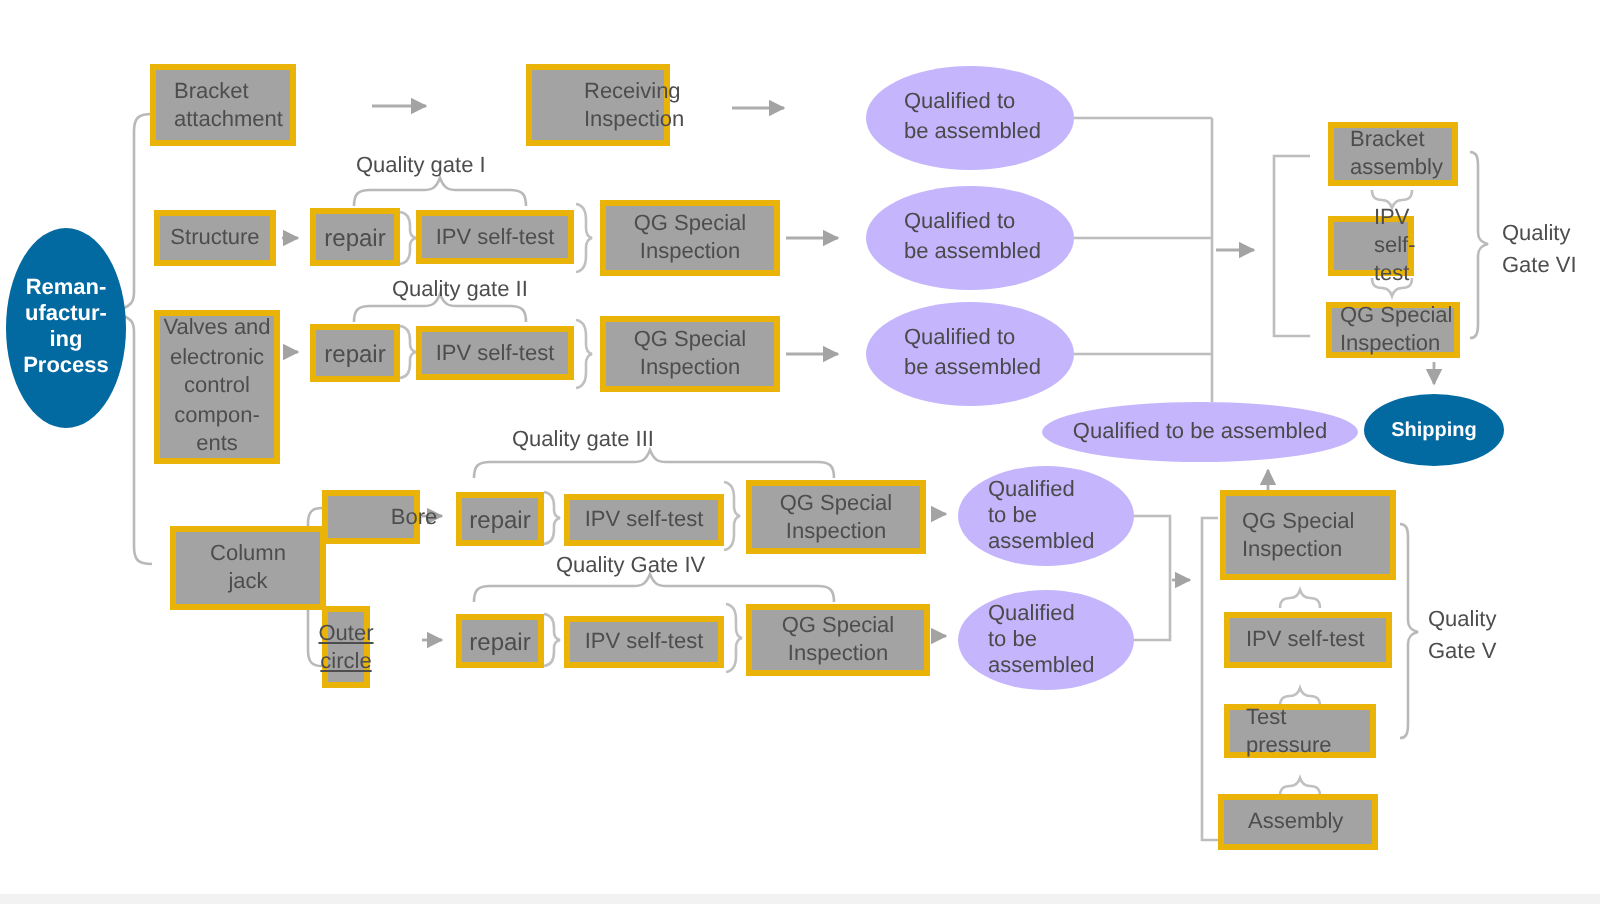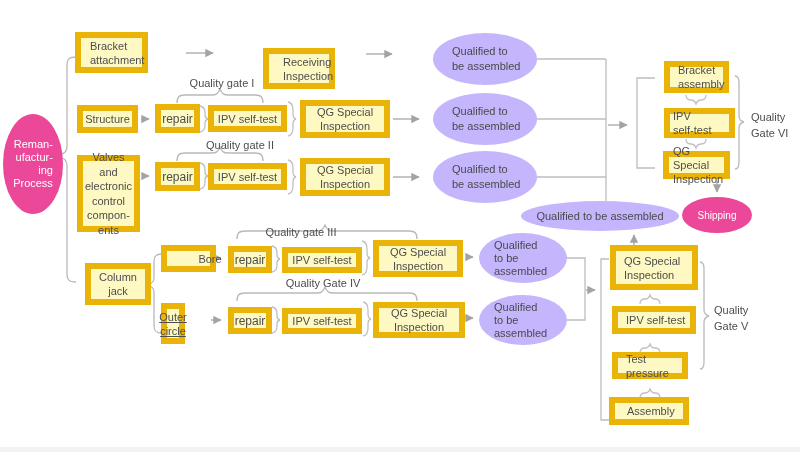--- a/index.html
+++ b/index.html
@@ -2,41 +2,41 @@
 <html><head>
 <meta charset="utf-8">
 <style>
   html,body{margin:0;padding:0;background:#ffffff;}
   #stage{
     position:relative;width:800px;height:452px;background:#ffffff;overflow:hidden;
     font-family:"Liberation Sans","DejaVu Sans",sans-serif;color:#4d4d4d;
   }
   #connectors{position:absolute;left:0;top:0;z-index:0;}
   .box{
-    position:absolute;box-sizing:border-box;background:#fef9c3;border:6px solid #eab308;
+    position:absolute;box-sizing:border-box;background:#a3a3a3;border:3px solid #eab308;
     display:flex;align-items:center;justify-content:center;text-align:center;
     font-size:11px;line-height:14px;white-space:pre-line;z-index:2;
   }
   .box.al{justify-content:flex-start;text-align:left;}
   .oval{
     position:absolute;box-sizing:border-box;background:#c4b5fd;border-radius:50%;
     display:flex;align-items:center;justify-content:center;text-align:center;
     font-size:11px;line-height:15px;white-space:pre-line;z-index:2;color:#4a4a4a;
   }
   .oval.al{justify-content:flex-start;text-align:left;}
   .oval-dark{
-    position:absolute;box-sizing:border-box;background:#ec4899;border-radius:50%;
-    display:flex;align-items:center;justify-content:center;text-align:right;
-    color:#ffffff;font-size:11px;line-height:13px;white-space:pre-line;z-index:2;
+    position:absolute;box-sizing:border-box;background:#0369a1;border-radius:50%;
+    display:flex;align-items:center;justify-content:center;text-align:center;
+    color:#ffffff;font-size:11px;line-height:13px;white-space:pre-line;z-index:2;font-weight:bold;
   }
   .label{
     position:absolute;font-size:11px;line-height:16px;white-space:pre-line;z-index:2;
     color:#4d4d4d;
   }
-  .label.ctr{text-align:center;}
+  .label.ctr{text-align:left;}
   .tight{line-height:13px;}
   #bottom-band{position:absolute;left:0;top:447px;width:800px;height:5px;background:#f2f2f2;z-index:1;}
 </style>
 </head>
 <body>
 
 <div id="stage">
 
   <svg id="connectors" width="800" height="452" viewBox="0 0 800 452">
     <defs>
@@ -110,48 +110,48 @@
 Process</div>
 
   <div class="box al" style="left:75px;top:32px;width:73px;height:41px;padding-left:9px;">Bracket
 attachment</div>
   <div class="box" style="left:77px;top:105px;width:61px;height:28px;">Structure</div>
   <div class="box tight" style="left:77px;top:155px;width:63px;height:77px;line-height:14.5px;">Valves and
 electronic
 control
 compon-
 ents</div>
-  <div class="box" style="left:85px;top:263px;width:66px;height:42px;">Column
+  <div class="box" style="left:85px;top:263px;width:78px;height:42px;">Column
 jack</div>
   <div class="box" style="left:161px;top:245px;width:47px;height:27px;padding-left:43px;">Bore</div>
   <div class="box" style="left:161px;top:303px;width:24px;height:41px;text-decoration:underline;">Outer
 circle</div>
 
-  <div class="box al" style="left:263px;top:32px;width:72px;height:41px;padding-left:14px;margin-top:16px;">Receiving
+  <div class="box al" style="left:263px;top:32px;width:72px;height:41px;padding-left:26px;">Receiving
 Inspection</div>
   <div class="oval al" style="left:433px;top:33px;width:104px;height:52px;padding-left:19px;">Qualified to
 be assembled</div>
 
   <div class="label ctr" style="left:178px;top:75px;width:88px;">Quality gate I</div>
   <div class="box" style="left:155px;top:104px;width:45px;height:29px;font-size:12px;">repair</div>
   <div class="box" style="left:208px;top:105px;width:79px;height:27px;">IPV self-test</div>
   <div class="box" style="left:300px;top:100px;width:90px;height:38px;">QG Special
 Inspection</div>
   <div class="oval al" style="left:433px;top:93px;width:104px;height:52px;padding-left:19px;">Qualified to
 be assembled</div>
 
   <div class="label ctr" style="left:196px;top:137px;width:88px;">Quality gate II</div>
   <div class="box" style="left:155px;top:162px;width:45px;height:29px;font-size:12px;">repair</div>
   <div class="box" style="left:208px;top:163px;width:79px;height:27px;">IPV self-test</div>
   <div class="box" style="left:300px;top:158px;width:90px;height:38px;">QG Special
 Inspection</div>
   <div class="oval al" style="left:433px;top:151px;width:104px;height:52px;padding-left:19px;">Qualified to
 be assembled</div>
 
-  <div class="label ctr" style="left:256px;top:224px;width:90px;">Quality gate III</div>
+  <div class="label ctr" style="left:256px;top:212px;width:90px;">Quality gate III</div>
   <div class="box" style="left:228px;top:246px;width:44px;height:27px;font-size:12px;">repair</div>
   <div class="box" style="left:282px;top:247px;width:80px;height:26px;">IPV self-test</div>
   <div class="box" style="left:373px;top:240px;width:90px;height:37px;">QG Special
 Inspection</div>
   <div class="oval al tight" style="left:479px;top:233px;width:88px;height:50px;padding-left:15px;">Qualified
 to be
 assembled</div>
 
   <div class="label ctr" style="left:278px;top:275px;width:90px;">Quality Gate IV</div>
   <div class="box" style="left:228px;top:307px;width:44px;height:27px;font-size:12px;">repair</div>
@@ -165,21 +165,21 @@
   <div class="box al" style="left:610px;top:245px;width:88px;height:45px;padding-left:8px;">QG Special
 Inspection</div>
   <div class="box al" style="left:612px;top:306px;width:84px;height:28px;padding-left:8px;">IPV self-test</div>
   <div class="box al" style="left:612px;top:352px;width:76px;height:27px;padding-left:8px;">Test pressure</div>
   <div class="box al" style="left:609px;top:397px;width:80px;height:28px;padding-left:12px;">Assembly</div>
   <div class="label" style="left:714px;top:302px;">Quality
 Gate V</div>
 
   <div class="box al" style="left:664px;top:61px;width:65px;height:32px;padding-left:8px;">Bracket
 assembly</div>
-  <div class="box al" style="left:664px;top:108px;width:71px;height:30px;padding-left:3px;">IPV
+  <div class="box al" style="left:664px;top:108px;width:43px;height:30px;padding-left:20px;">IPV
 self-test</div>
   <div class="box al" style="left:663px;top:151px;width:67px;height:28px;padding-left:4px;">QG Special
 Inspection</div>
   <div class="label" style="left:751px;top:109px;">Quality
 Gate VI</div>
 
   <div class="oval" style="left:521px;top:201px;width:158px;height:30px;">Qualified to be assembled</div>
   <div class="oval-dark" style="left:682px;top:197px;width:70px;height:36px;font-size:10px;">Shipping</div>
 
   <div id="bottom-band"></div>

